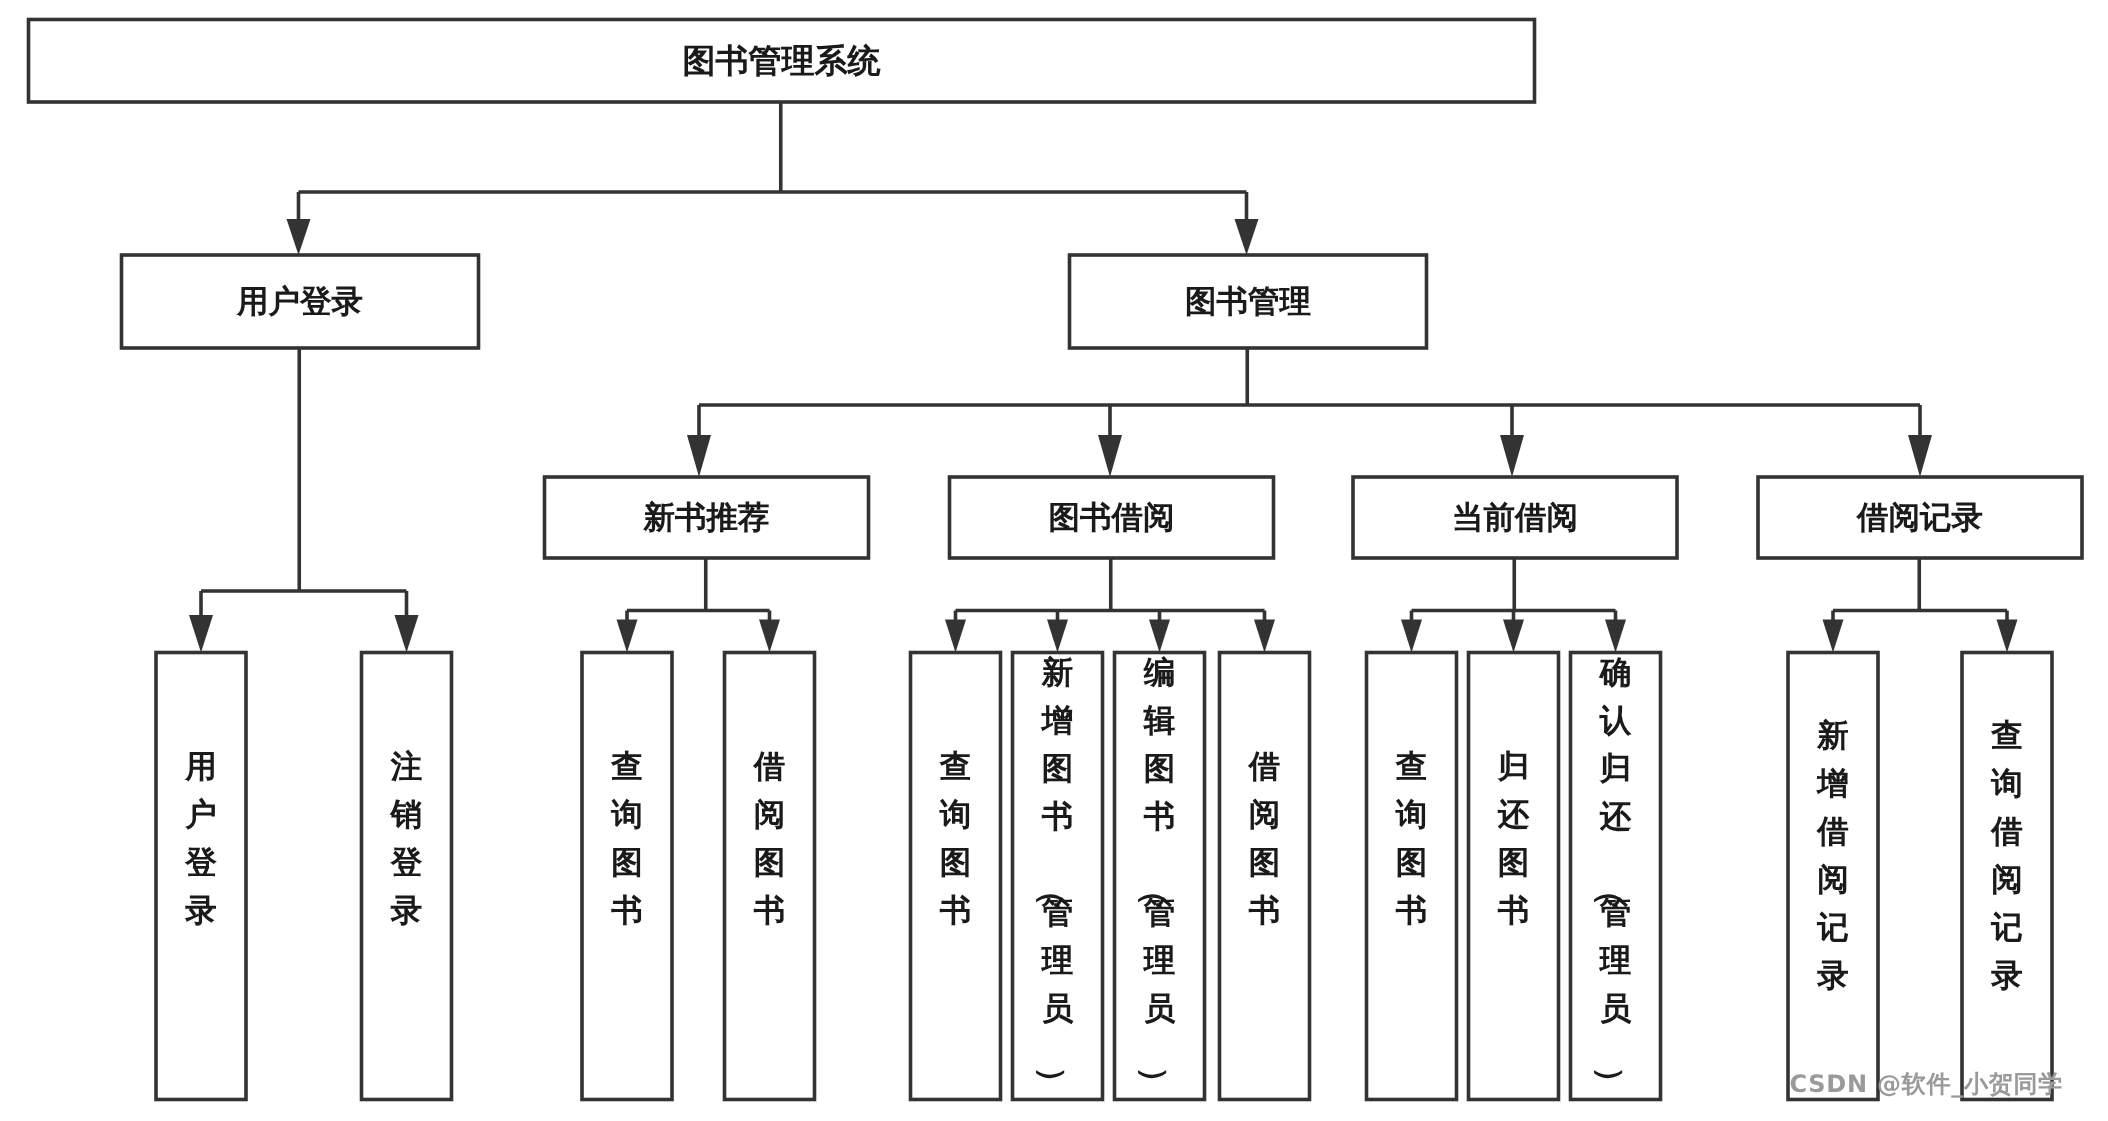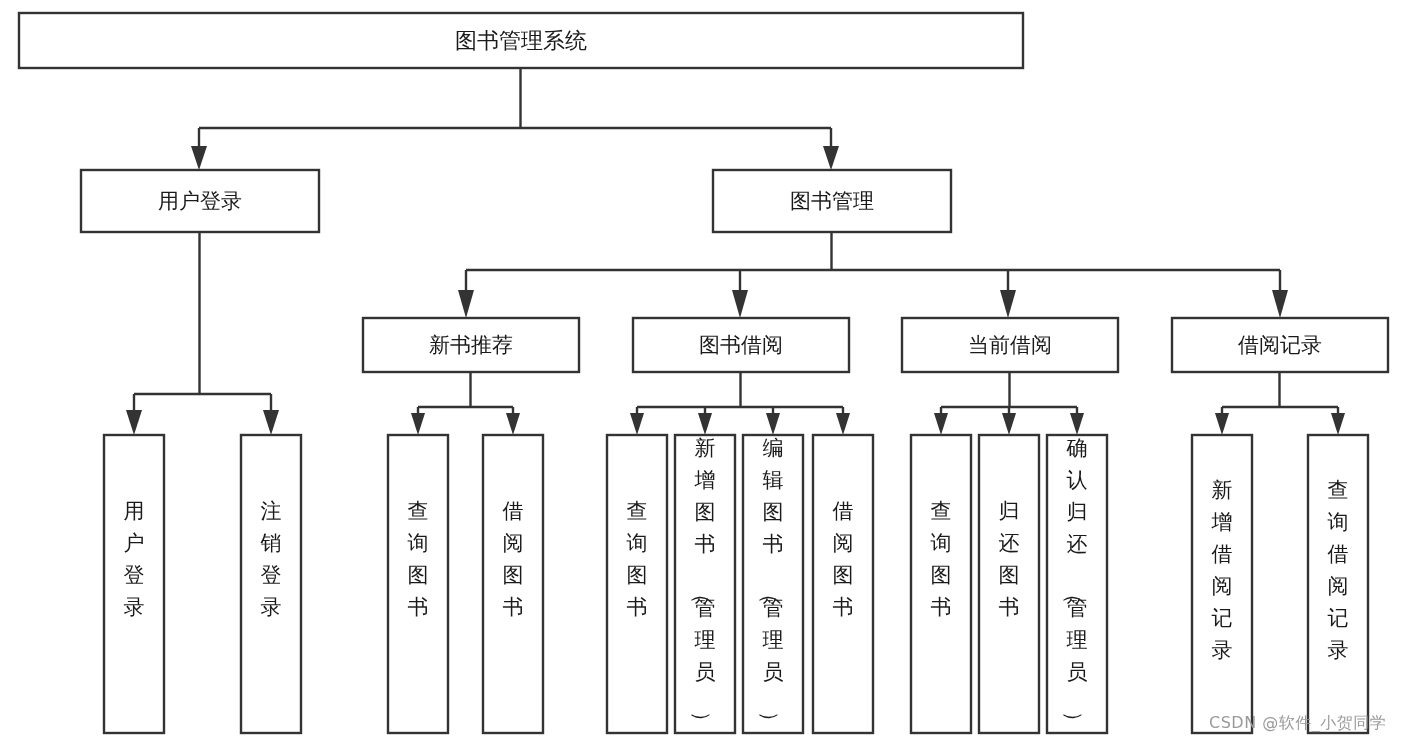--- a/index.html
+++ b/index.html
@@ -12,20 +12,21 @@
     font-family: "DejaVu Sans", "Liberation Sans", sans-serif;
     width: 1405px;
     height: 747px;
     overflow: hidden;
   }
   #diagram-root {
     position: relative;
     width: 1405px;
     height: 747px;
     background: #ffffff;
+    font-weight: bold;
   }
   svg#tree-svg {
     position: absolute;
     top: 0;
     left: 0;
     width: 1405px;
     height: 747px;
     display: block;
   }
   .node-rect {
@@ -67,21 +68,20 @@
   .watermark {
     position: absolute;
     left: 1193px;
     top: 713px;
     font-family: "DejaVu Sans", "Liberation Sans", sans-serif;
     font-size: 16px;
     color: #9a9a9a;
     white-space: nowrap;
     letter-spacing: 0.5px;
     pointer-events: none;
-    margin-left: 16px;
   }
 </style>
 </head>
 <body>
 
 <div id="diagram-root">
 
   <svg id="tree-svg" viewBox="0 0 1405 747" xmlns="http://www.w3.org/2000/svg">
 
     <g>

